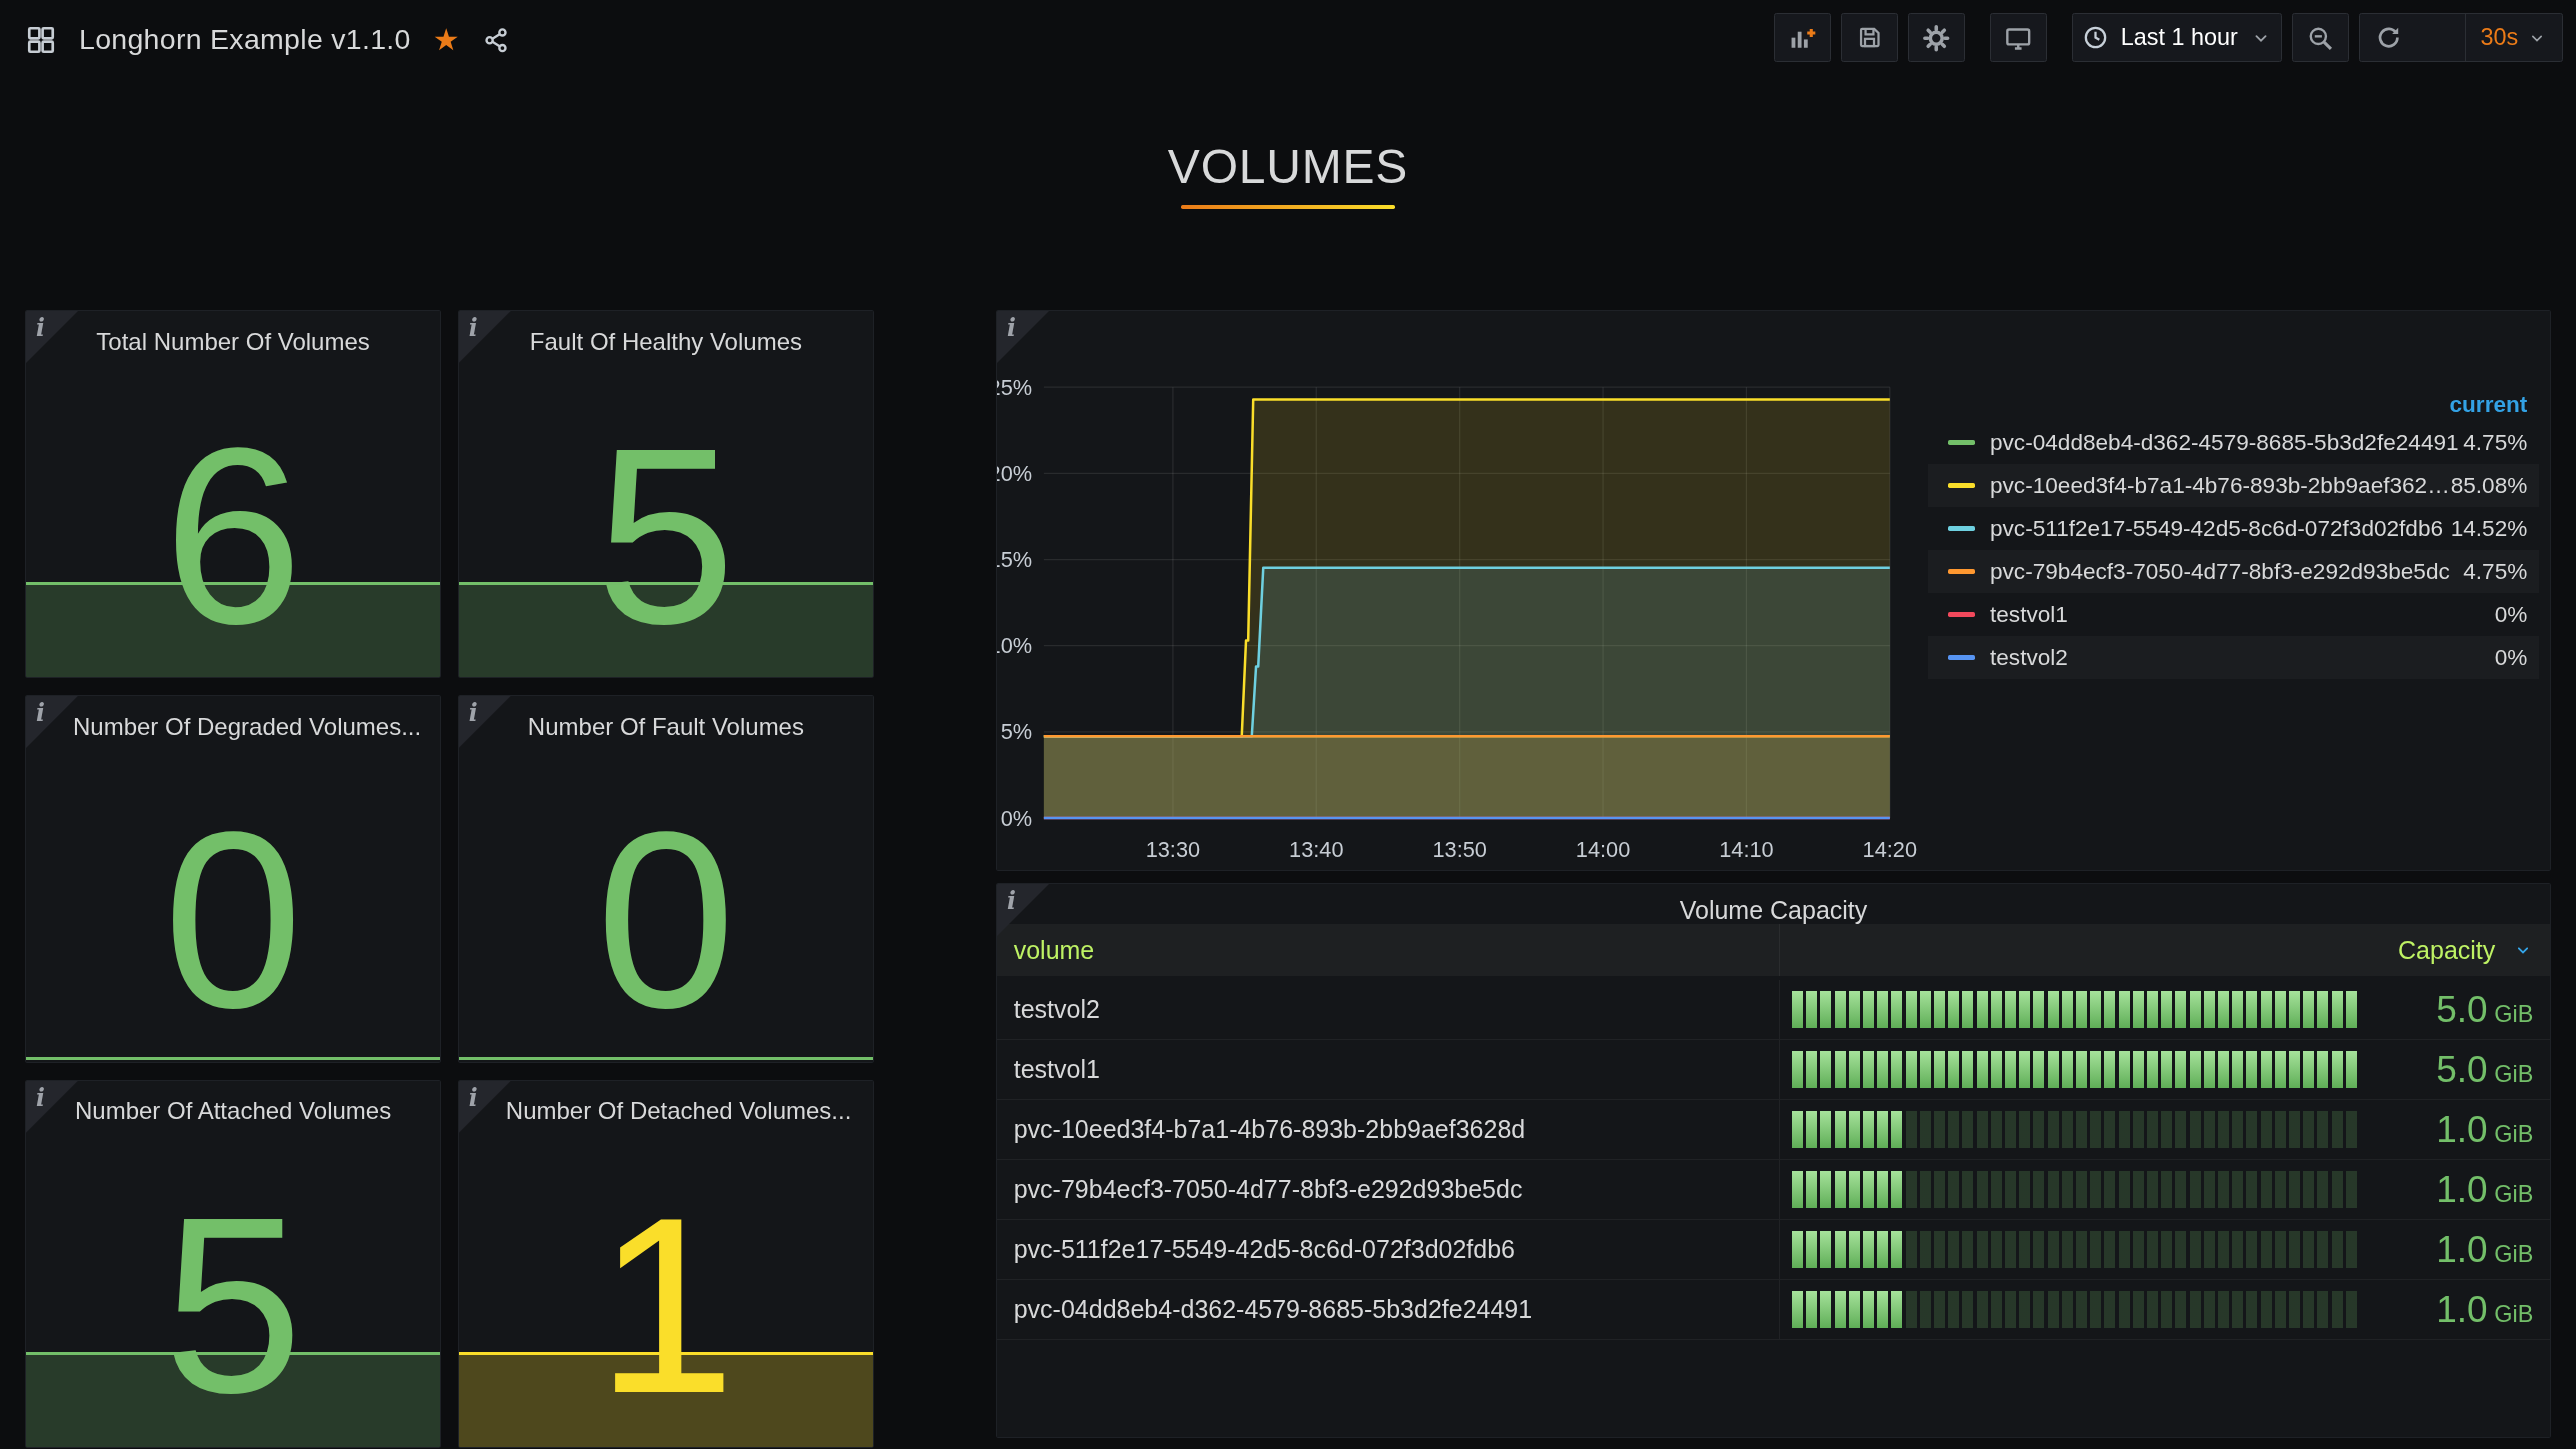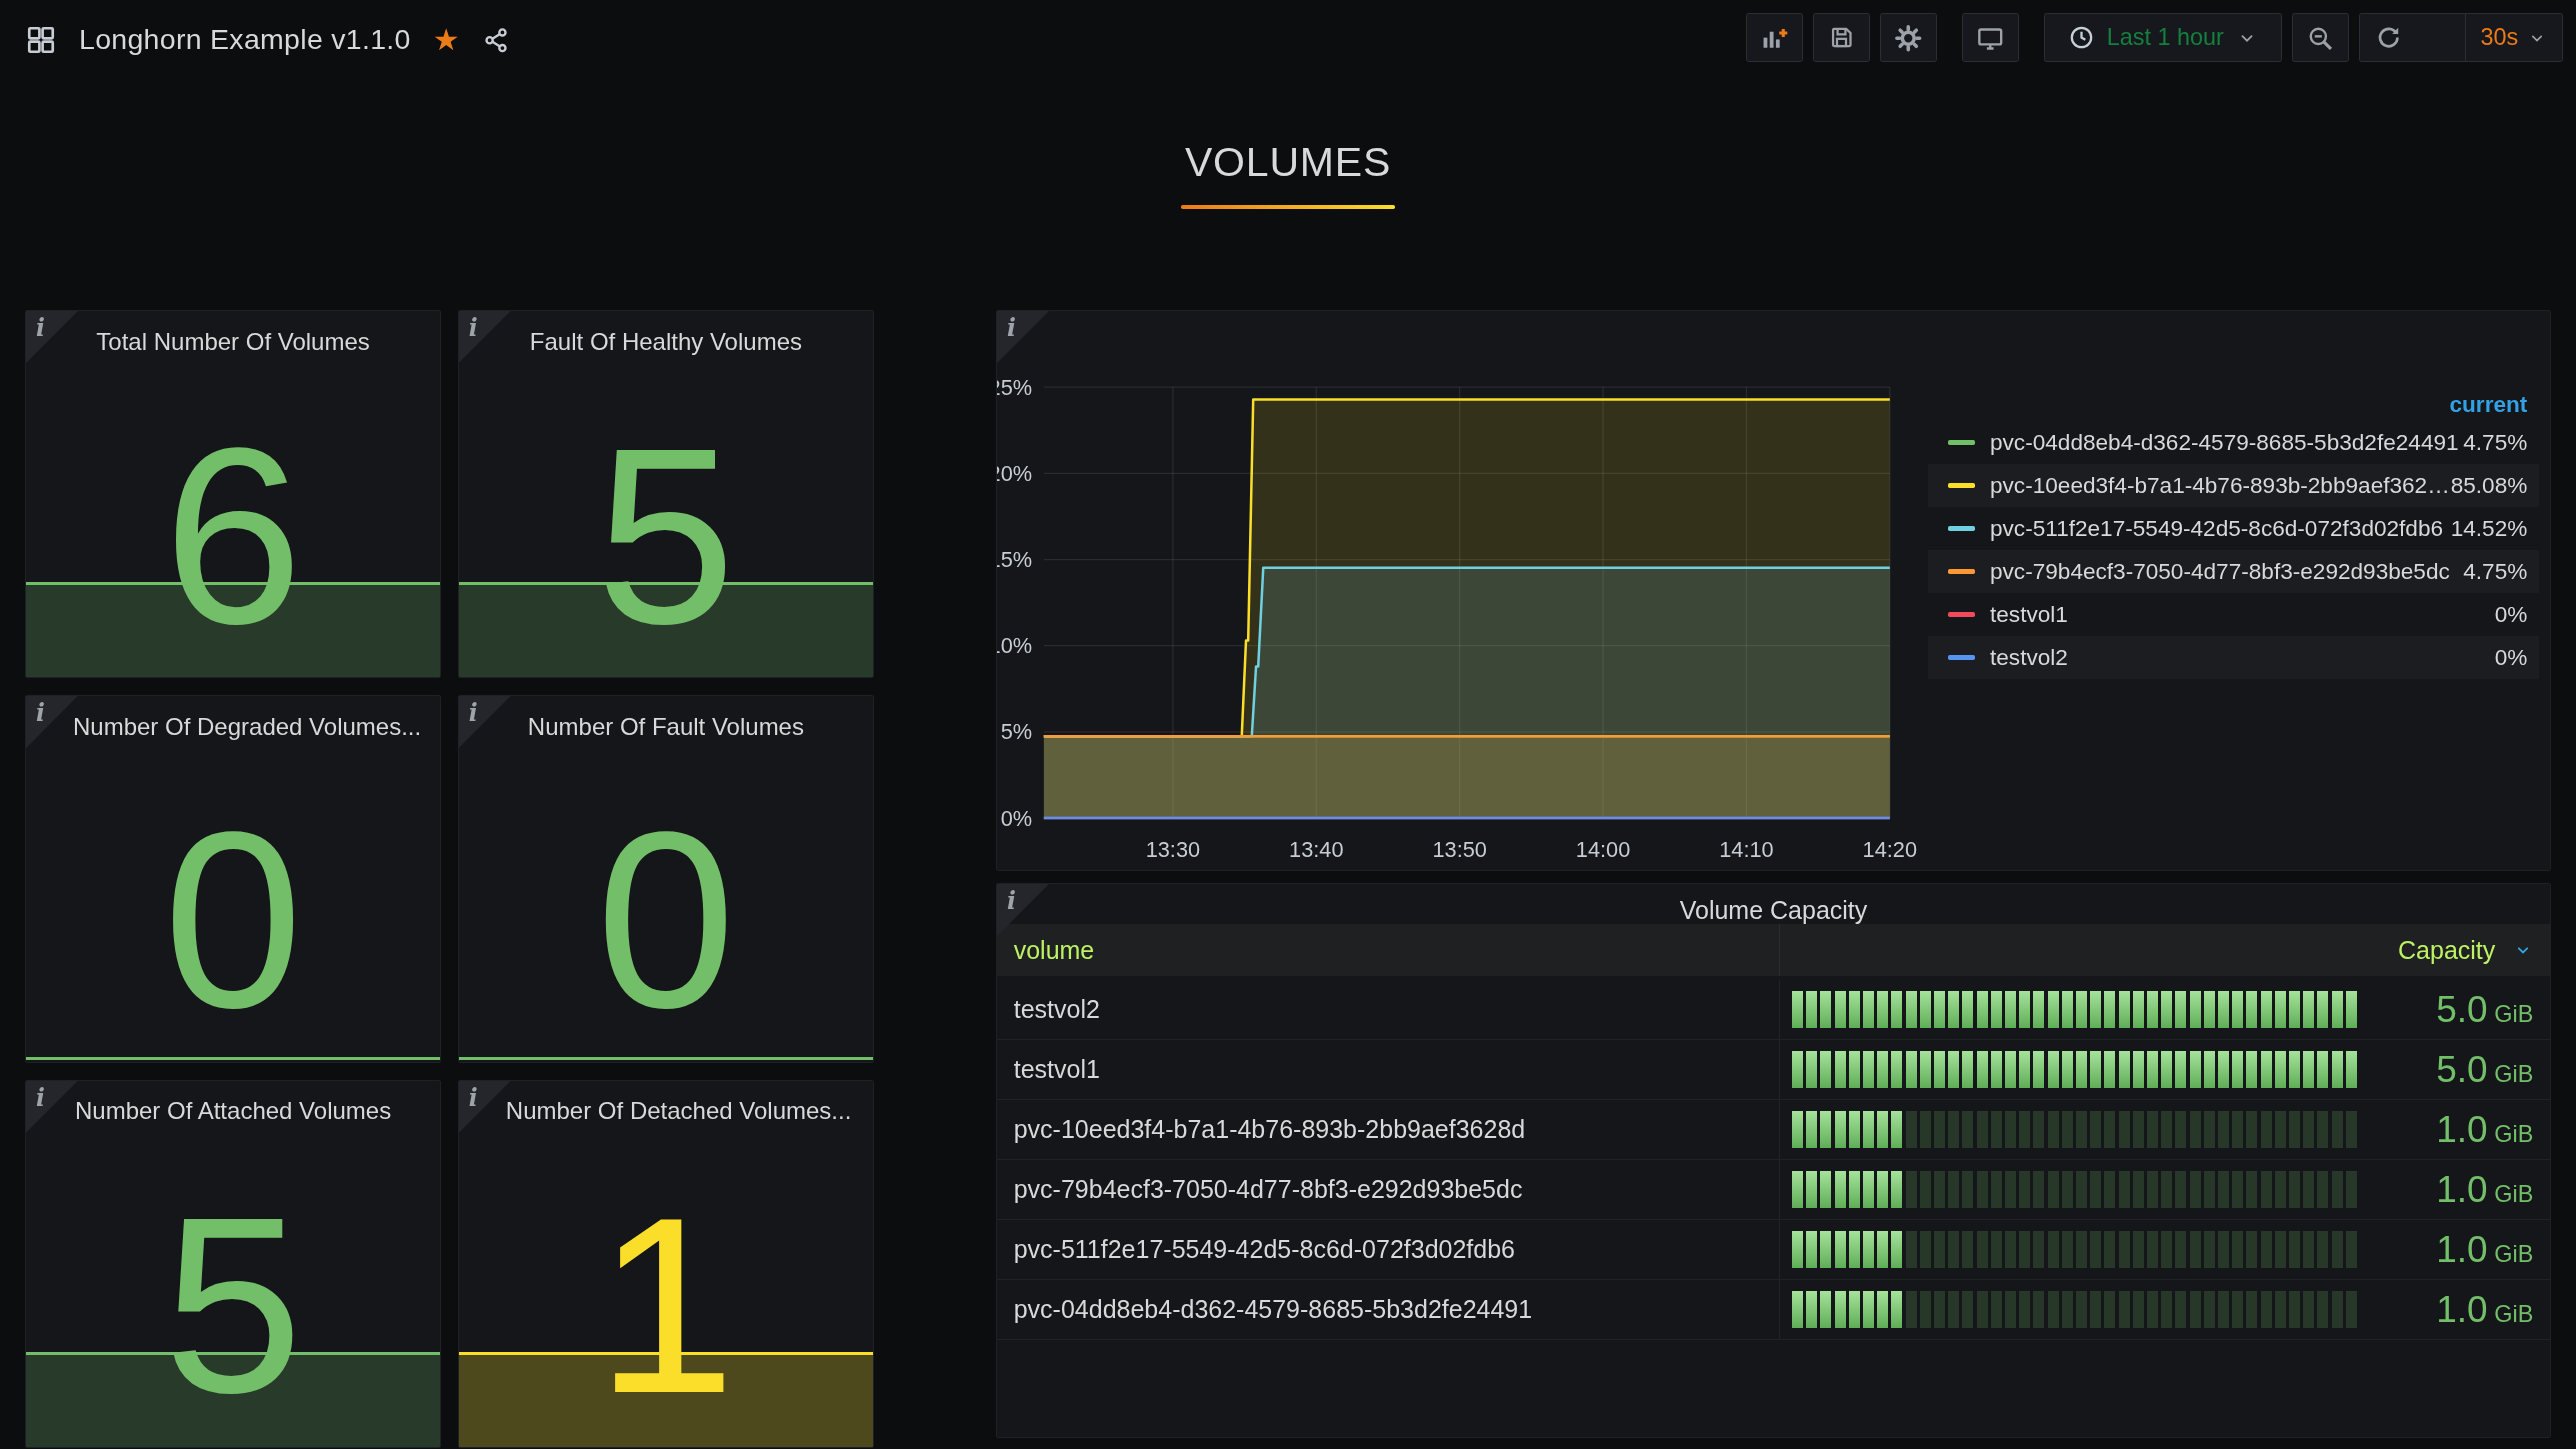--- a/index.html
+++ b/index.html
@@ -19,30 +19,30 @@
   .star-glyph{font-size:30px;color:#eb7b18;line-height:1}
 
   .toolbar{position:absolute;right:13.4px;top:13.4px;display:flex;align-items:center}
   .tb{
     height:49px;box-sizing:border-box;background:#16181d;border:0.8px solid #2b2e34;
     border-radius:2.5px;display:flex;align-items:center;justify-content:center;
     color:#9da2a8;cursor:pointer;gap:48px;
   }
   .tb-sq{width:57px}
   .gap-s{margin-left:10px}.gap-m{margin-left:25px}
-  .tb-time{padding:0 23px;gap:11.7px;font-size:23.4px;color:#15803d;font-weight:500}
+  .tb-time{padding:0 9px;gap:11.7px;font-size:23.4px;color:#ffffff;font-weight:500}
   .tb-split{padding:0}
   .tb-split .seg{height:100%;display:flex;align-items:center;padding:0 15px;gap:8.4px}
   .tb-split .seg+.seg{border-left:0.8px solid #2b2e34}
   .refresh-label{font-size:23.4px;font-weight:500;color:#eb7b18}
 
   
   .section-title{
     position:absolute;top:139px;left:0;width:100%;text-align:center;
-    font-size:41px;font-weight:400;color:#d8d9da;letter-spacing:0.8px;
+    font-size:48px;font-weight:400;color:#d8d9da;letter-spacing:0.8px;
   }
   .section-underline{
     position:absolute;top:205px;left:calc(50% - 107px);width:214px;height:4.2px;
     border-radius:1.7px;
   }
 
   
   .panel{
     position:absolute;background:#141619;border:0.8px solid #1e2126;border-radius:1.7px;
     box-sizing:border-box;overflow:hidden;

